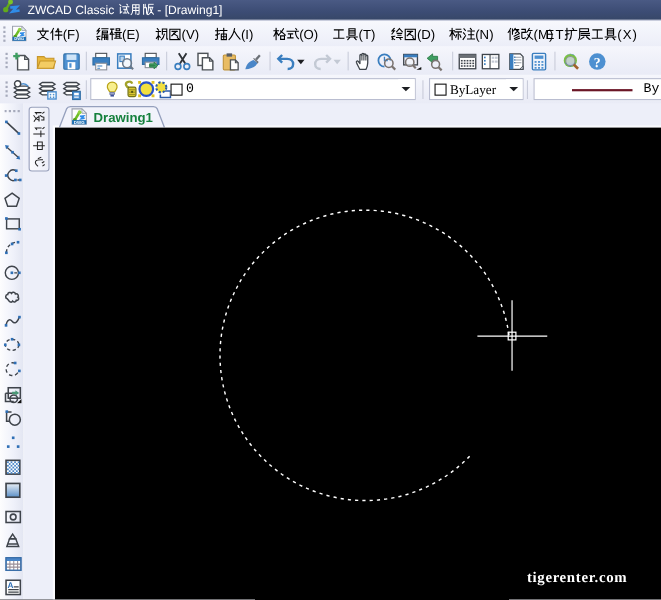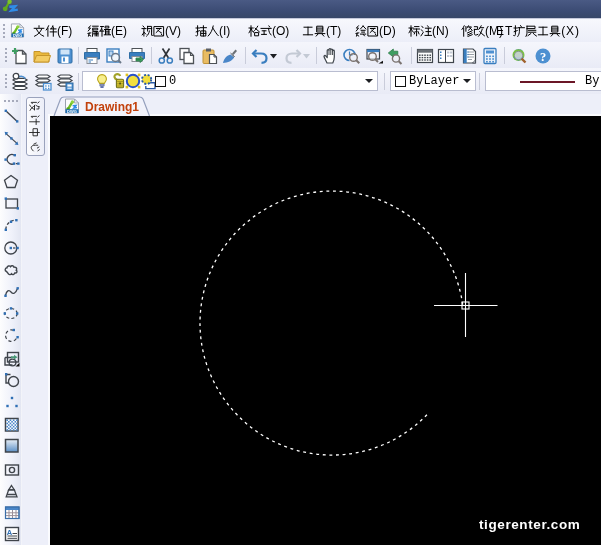--- a/index.html
+++ b/index.html
@@ -18,21 +18,21 @@
 .vsep2{top:73px;height:17px}
 #ltb{left:0;top:94px;width:22px;height:451px;background:linear-gradient(90deg,#fdfdfe,#eff1fa 55%,#e3e6f2 95%,#fff)}
 #dock{left:22px;top:94px;width:28px;height:451px;background:#edeff9}
 #canvas{left:50px;top:116px;width:551px;height:429px;background:#000}
 #cedge{left:48px;top:114px;width:553px;height:431px;background:#fafbfe}
 #dctab{left:26px;top:97px;width:19px;height:59px;background:linear-gradient(90deg,#fcfcfe,#eceef8);border:1px solid #9aa2bc;border-radius:3px 3px 3px 3px;color:#222}
 .combo{position:absolute;top:71px;height:20px;background:#fff;border:1px solid #b9bdd0}
 .cbarrow{position:absolute;top:0;right:0;width:15px;height:18px;background:#fff}
 .cbarrow:after{content:"";position:absolute;left:3px;top:7px;border:4px solid transparent;border-top:4.5px solid #1c1e22;border-bottom:0}
 .ico{position:absolute;width:20px;height:20px}
-#wm{left:479px;top:517px;color:#fff;font-family:Liberation Sans, sans-serif;font-size:13.5px;font-weight:bold;letter-spacing:0.6px;white-space:nowrap}
+#wm{left:479px;top:517px;color:#fff;font-family:Liberation Serif, serif;font-size:13.5px;font-weight:bold;letter-spacing:0.6px;white-space:nowrap}
 </style></head><body>
 <svg width="0" height="0" style="position:absolute">
     <symbol id="wen" viewBox="0 0 12 12">
       <path d="M6 .8 L6 2.3 M1.2 3.3 H10.8 M8.7 4 C7.5 7.2 4.8 9.8 1.6 11.2 M3.4 4 C4.7 7 7.4 9.9 10.6 11.2"></path>
     </symbol>
     <symbol id="jian" viewBox="0 0 12 12">
       <path d="M3.6 .8 C3 2.4 2.2 3.9 1.2 5 M2.9 3.4 V11.2 M7.8 .8 C7.4 1.9 6.9 2.9 6.2 3.8 M5.6 3.9 H11 M5.2 6.9 H11.4 M8.3 2 V11.2"></path>
     </symbol>
     <symbol id="bian" viewBox="0 0 12 12">
       <path d="M3.4 .8 L1.4 3.1 H3.5 L1.3 5.9 M1 8.4 L3.8 7.9 M2.2 8.1 L1.5 11.1 M2.1 9.9 L3.7 11 M5.6 1.2 H11.2 M6.1 3.2 H10.7 V4.9 H6.1 Z M6 4.9 L5.5 11.2 M6.6 6.6 H11 V11.1 M8.1 6.6 V10.9 M9.6 6.6 V10.9 M6.6 8.8 H11"></path>
@@ -108,20 +108,27 @@
     </symbol>
   </svg>
 <div id="tbbg" class="abs" style="left:0;top:42px;width:601px;height:52px;background:#eef0f9"></div>
 <div id="title" class="abs">
     <svg class="abs" style="left:1px;top:0px" width="22" height="18" viewBox="0 0 22 18">
       <line x1="4.5" y1="8.6" x2="8.3" y2="1.8" stroke="#62aa1c" stroke-width="2.2"></line>
       <circle cx="8.6" cy="1.8" r="2.2" fill="#7cc426"></circle>
       <circle cx="4.2" cy="8.8" r="2.4" fill="#62aa1c"></circle>
       <path d="M8.3 6.8 L14.2 6.2 L10.3 10.6 L16.8 9.6" stroke="#2f8ce8" stroke-width="2.4" fill="none" stroke-linejoin="miter"></path>
     </svg>
+    <span class="tx">ZWCAD Classic <svg class="cj" style="width:11px;height:11px;vertical-align:-1px" aria-hidden="true">
+        <use href="#shi5"></use>
+      </svg><svg class="cj" style="width:11px;height:11px;vertical-align:-1px" aria-hidden="true">
+        <use href="#yong"></use>
+      </svg><svg class="cj" style="width:11px;height:11px;vertical-align:-1px" aria-hidden="true">
+        <use href="#ban"></use>
+      </svg> - [Drawing1]</span>
   </div>
 <div id="menu" class="abs">
     <svg class="abs" style="left:2px;top:4px" width="5" height="16" viewBox="0 0 5 16">
       <g fill="#a6aabb">
         <rect x="1" y="1" width="2" height="2"></rect>
         <rect x="1" y="5" width="2" height="2"></rect>
         <rect x="1" y="9" width="2" height="2"></rect>
         <rect x="1" y="13" width="2" height="2"></rect>
       </g>
     </svg>
@@ -432,21 +439,21 @@
       <path d="M10.5 9.8 H16 V15.6 H6.8 V13" fill="none" stroke="#2a5ba8" stroke-width="1.4"></path>
       <circle cx="7.6" cy="6.4" r="4.6" fill="#f2df3e" stroke="#2a5ba8" stroke-width="1.9" stroke-dasharray="2 1.7"></circle>
     </svg>
     <div class="abs" style="left:72px;top:3.5px;width:11px;height:11px;border:1.2px solid #111;background:#fff"></div>
     <span class="abs" style="left:86px;top:2px;font-family:'Liberation Mono',monospace;font-size:12px">0</span>
     <div class="cbarrow"></div>
   </div>
 <div class="sep vsep2" style="left:384px"></div>
 <div class="combo" style="left:390px;width:86px">
     <div class="abs" style="left:4px;top:3.5px;width:11px;height:11px;border:1.2px solid #111;background:#fff"></div>
-    <span class="abs" style="left:18px;top:2px;font-family:Liberation Mono, monospace;font-size:12px">ByLayer</span>
+    <span class="abs" style="left:18px;top:2px;font-family:Liberation Serif, serif;font-size:12px">ByLayer</span>
     <div class="cbarrow"></div>
   </div>
 <div class="sep vsep2" style="left:479px"></div>
 <div class="combo" style="left:485px;width:130px">
     <div class="abs" style="left:34px;top:9px;width:55px;height:1.6px;background:#6b1626"></div>
     <span class="abs" style="left:99px;top:2px;font-family:'Liberation Mono',monospace;font-size:12px">By</span>
   </div>
 <div id="ltb" class="abs"></div>
 <div id="dock" class="abs"></div>
 <svg class="abs" style="left:4px;top:99px" width="16" height="4" viewBox="0 0 16 4">
@@ -601,21 +608,21 @@
 <svg class="abs" style="left:64px;top:98px" width="16" height="16" viewBox="0 0 16 16">
     <path d="M1.5 1 H10.5 L14.5 5 V15 H1.5 Z" fill="#fdfdfd" stroke="#9aa0ad" stroke-width="1"></path>
     <path d="M10.5 1 L10.5 5 H14.5 Z" fill="#e8ecf2" stroke="#9aa0ad" stroke-width="0.8"></path>
     <line x1="4.2" y1="10.8" x2="8.2" y2="4.2" stroke="#6fbd25" stroke-width="2.4"></line>
     <circle cx="8.4" cy="4" r="1.7" fill="#8ed23c"></circle>
     <circle cx="4" cy="11" r="1.8" fill="#55a316"></circle>
     <path d="M8.6 7.8 L12 7.4 L9.8 10 L13 9.4" stroke="#2f8ce8" stroke-width="1.5" fill="none"></path>
     <rect x="1.5" y="11.2" width="13" height="3.8" fill="#1d6fb5"></rect>
     <text x="8" y="14.5" font-size="4" fill="#fff" text-anchor="middle" font-family="Liberation Sans" font-weight="bold">DWG</text>
   </svg>
-<span class="abs" style="left:85px;top:100px;font-size:12px;font-weight:bold;color:#c2410c">Drawing1</span>
+<span class="abs" style="left:85px;top:100px;font-size:12px;font-weight:bold;color:#15803d">Drawing1</span>
 <div id="dctab" class="abs"></div>
 <div class="abs" style="left:27px;top:100px;width:18px;height:54px;color:#222">
     <div style="transform:rotate(90deg);transform-origin:9px 9px;width:56px;white-space:nowrap"><svg class="cj" style="width:11px;height:11px;vertical-align:-2px" aria-hidden="true">
         <use href="#she"></use>
       </svg><span style="display:inline-block;width:2.5px"></span><svg class="cj" style="width:11px;height:11px;vertical-align:-2px" aria-hidden="true">
         <use href="#ji4"></use>
       </svg><span style="display:inline-block;width:2.5px"></span><svg class="cj" style="width:11px;height:11px;vertical-align:-2px" aria-hidden="true">
         <use href="#zhng"></use>
       </svg><span style="display:inline-block;width:2.5px"></span><svg class="cj" style="width:11px;height:11px;vertical-align:-2px" aria-hidden="true">
         <use href="#xin"></use>

